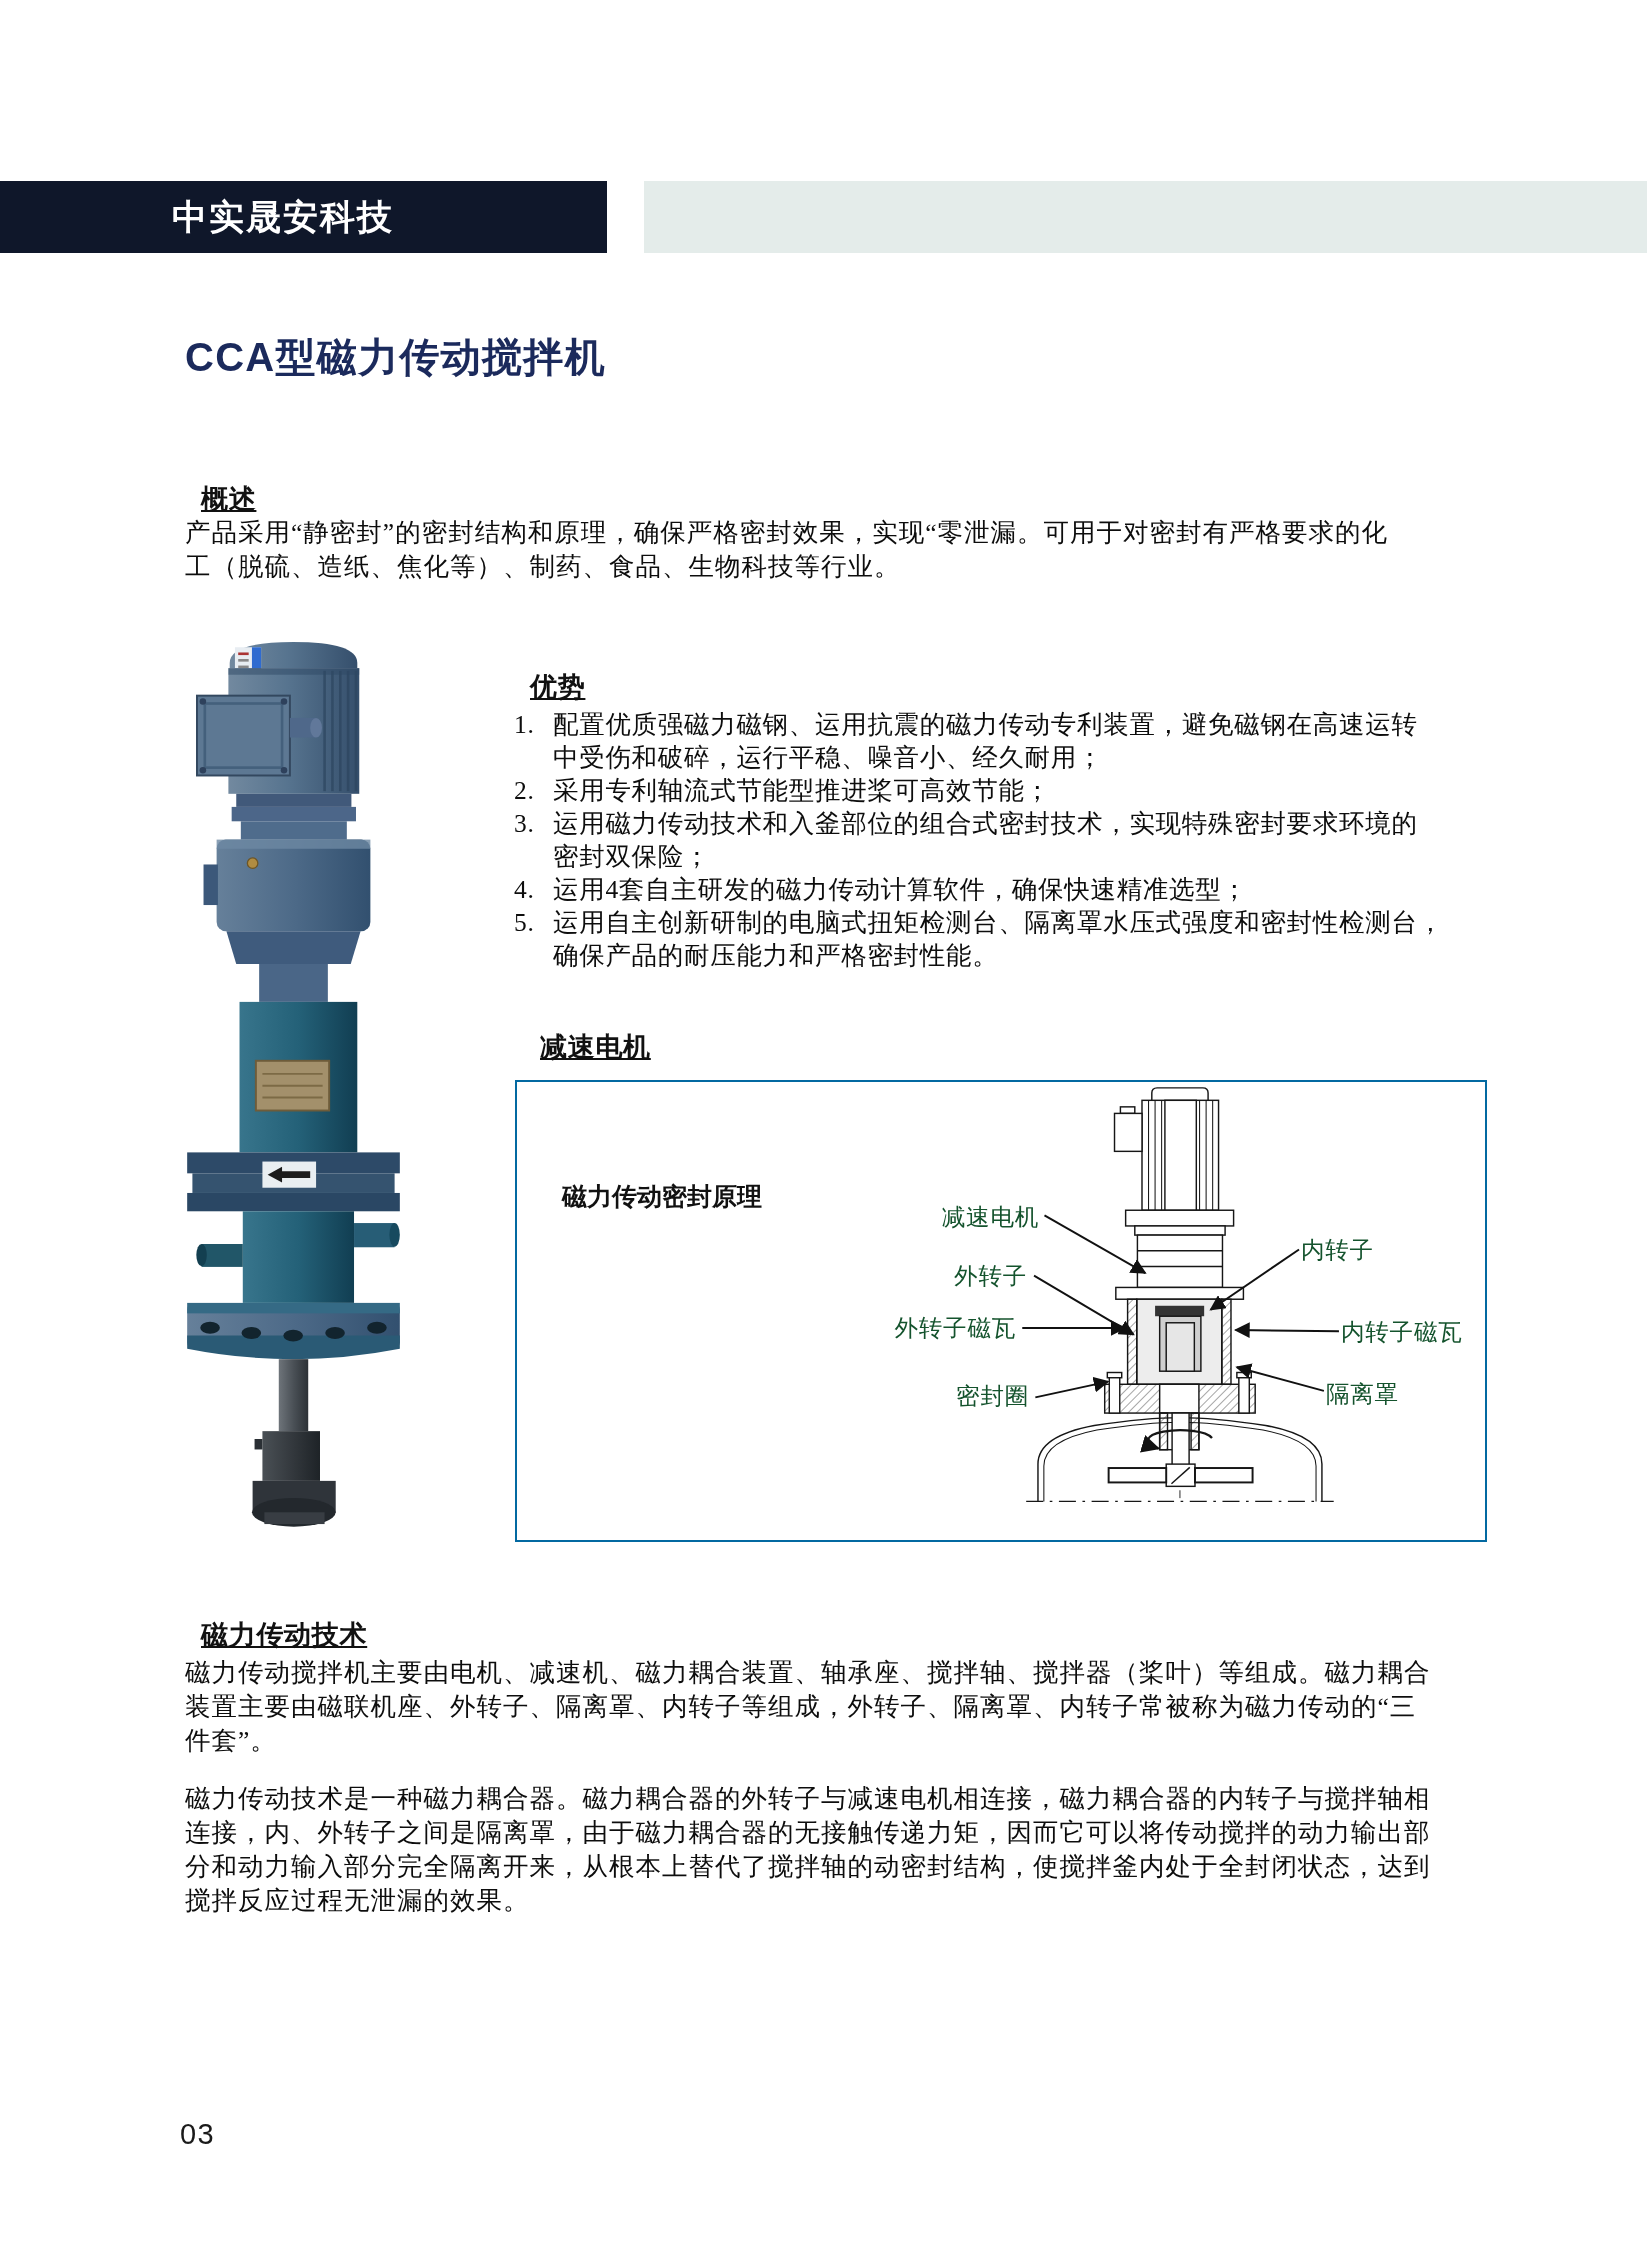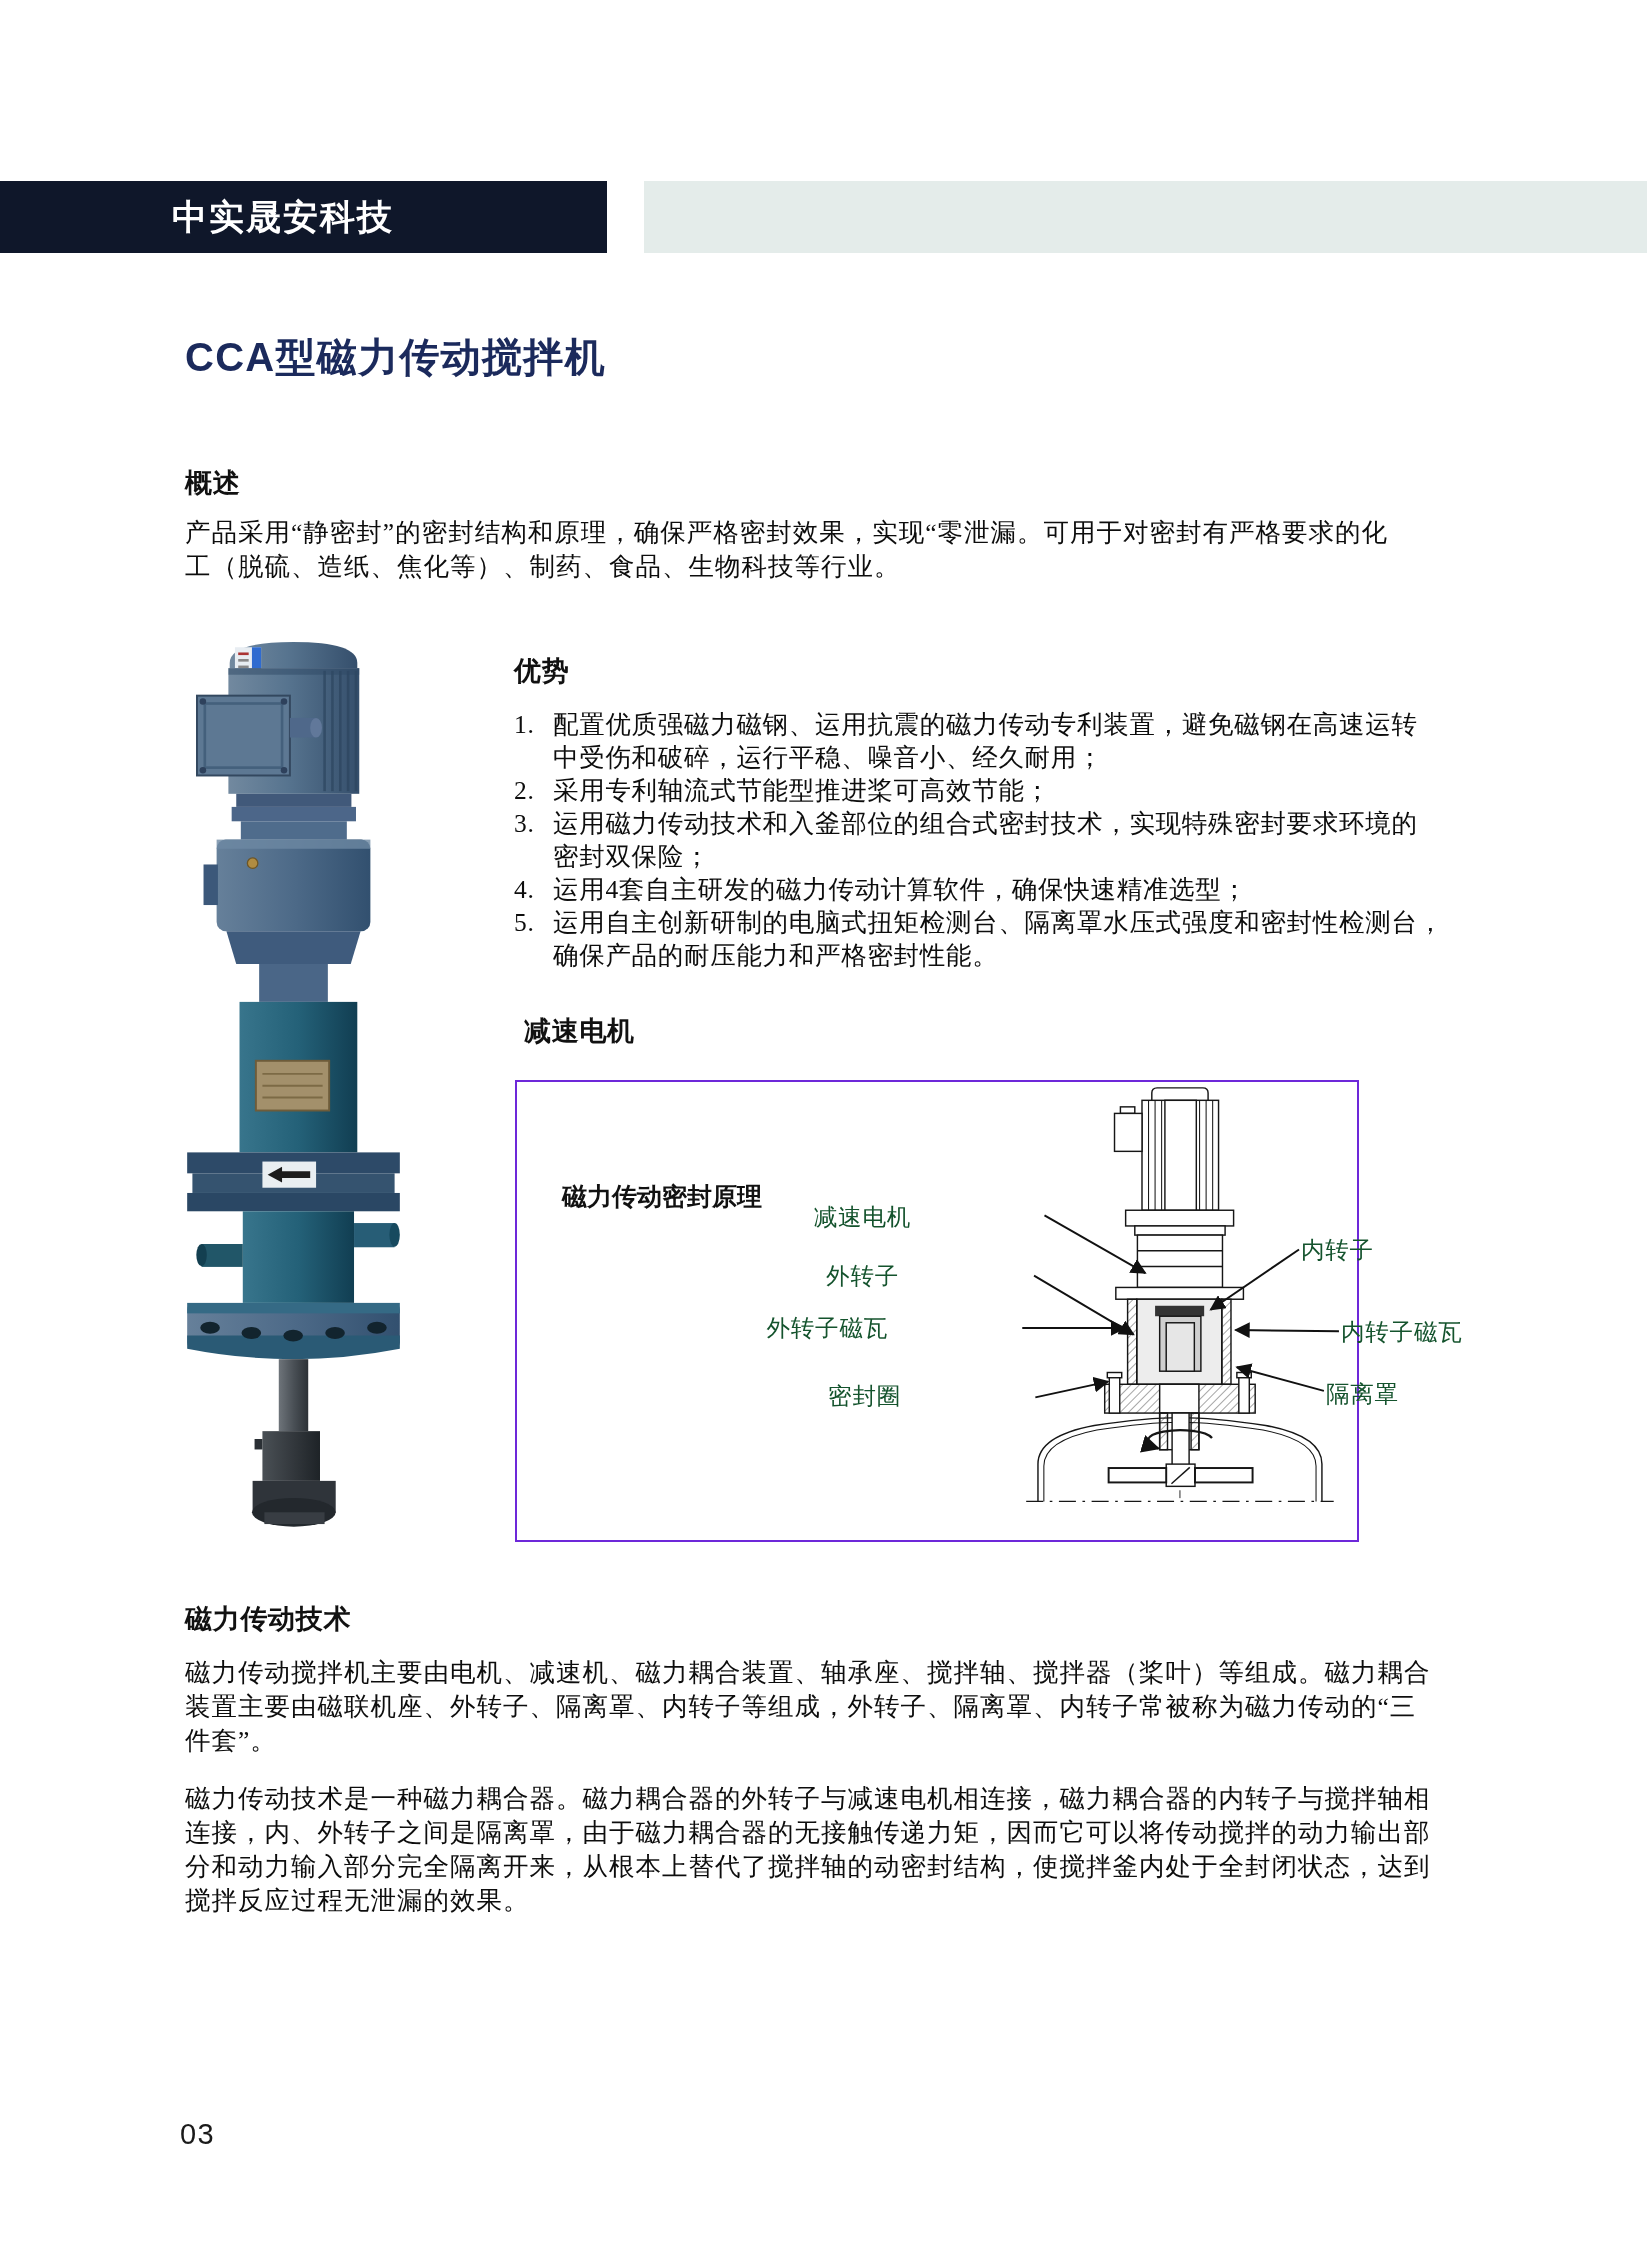--- a/index.html
+++ b/index.html
@@ -7,35 +7,35 @@
         font-family:"Liberation Serif", serif;color:#0d0d0d;}
   
   .band-blue{position:absolute;left:0;top:181px;width:607px;height:72px;background:#0f172a;
              display:flex;align-items:center;}
   .band-blue .brand{padding-left:172px;color:#ffffff;font-family:"Liberation Sans",sans-serif;
              font-weight:bold;font-size:35px;letter-spacing:2px;}
   .band-gray{position:absolute;left:644px;top:181px;width:1003px;height:72px;background:#E4ECEA;}
   
   .title{position:absolute;left:185px;top:330px;font-family:Liberation Sans, sans-serif;
          font-weight:600;font-size:40px;color:#1B2A5C;letter-spacing:1.3px;}
-  h2.sec{position:absolute;margin:0;font-family:"Liberation Sans",sans-serif;font-weight:bold;
-         font-size:27px;color:#111;letter-spacing:0.7px;}
+  h2.sec{position:absolute;margin:16px;font-family:"Liberation Sans",sans-serif;font-weight:bold;
+         font-size:27px;color:#111;letter-spacing:0.7px;text-decoration:underline;}
   .para{position:absolute;font-size:25.5px;line-height:34px;letter-spacing:1px;
         white-space:pre-line;color:#0d0d0d;}
   
   .adv-list{position:absolute;left:514px;top:708px;width:1011px;font-size:25.5px;line-height:33px;
             letter-spacing:0.7px;}
   .adv-item{position:relative;padding-left:39px;}
   .adv-item .num{position:absolute;left:0;top:0;}
   .adv-item .txt{white-space:pre-line;}
   
   .photo{position:absolute;left:187px;top:642px;width:213px;height:903px;}
   
-  .diag-box{position:absolute;left:515px;top:1080px;width:844px;height:462px;background:#fff;
-            border:2px solid #6d28d9;box-sizing:border-box;}
+  .diag-box{position:absolute;left:515px;top:1080px;width:972px;height:462px;background:#fff;
+            border:2px solid #0369a1;box-sizing:border-box;}
   .diag-svg{position:absolute;left:0;top:0;width:968px;height:458px;}
   .diag-label{position:absolute;left:45px;top:98px;font-family:"Liberation Sans",sans-serif;
               font-weight:bold;font-size:25px;color:#111;}
   .diag-desc{position:absolute;left:45px;top:162px;width:376px;font-size:24px;line-height:41px;
              letter-spacing:0.7px;white-space:pre-line;}
   .callout{position:absolute;font-size:23.6px;color:#14532d;letter-spacing:0.7px;white-space:nowrap;}
   .page-num{position:absolute;left:180px;top:2118px;font-family:"Liberation Sans",sans-serif;
             font-size:29px;color:#1a1a1a;letter-spacing:1.3px;}
 </style>
 </head>

